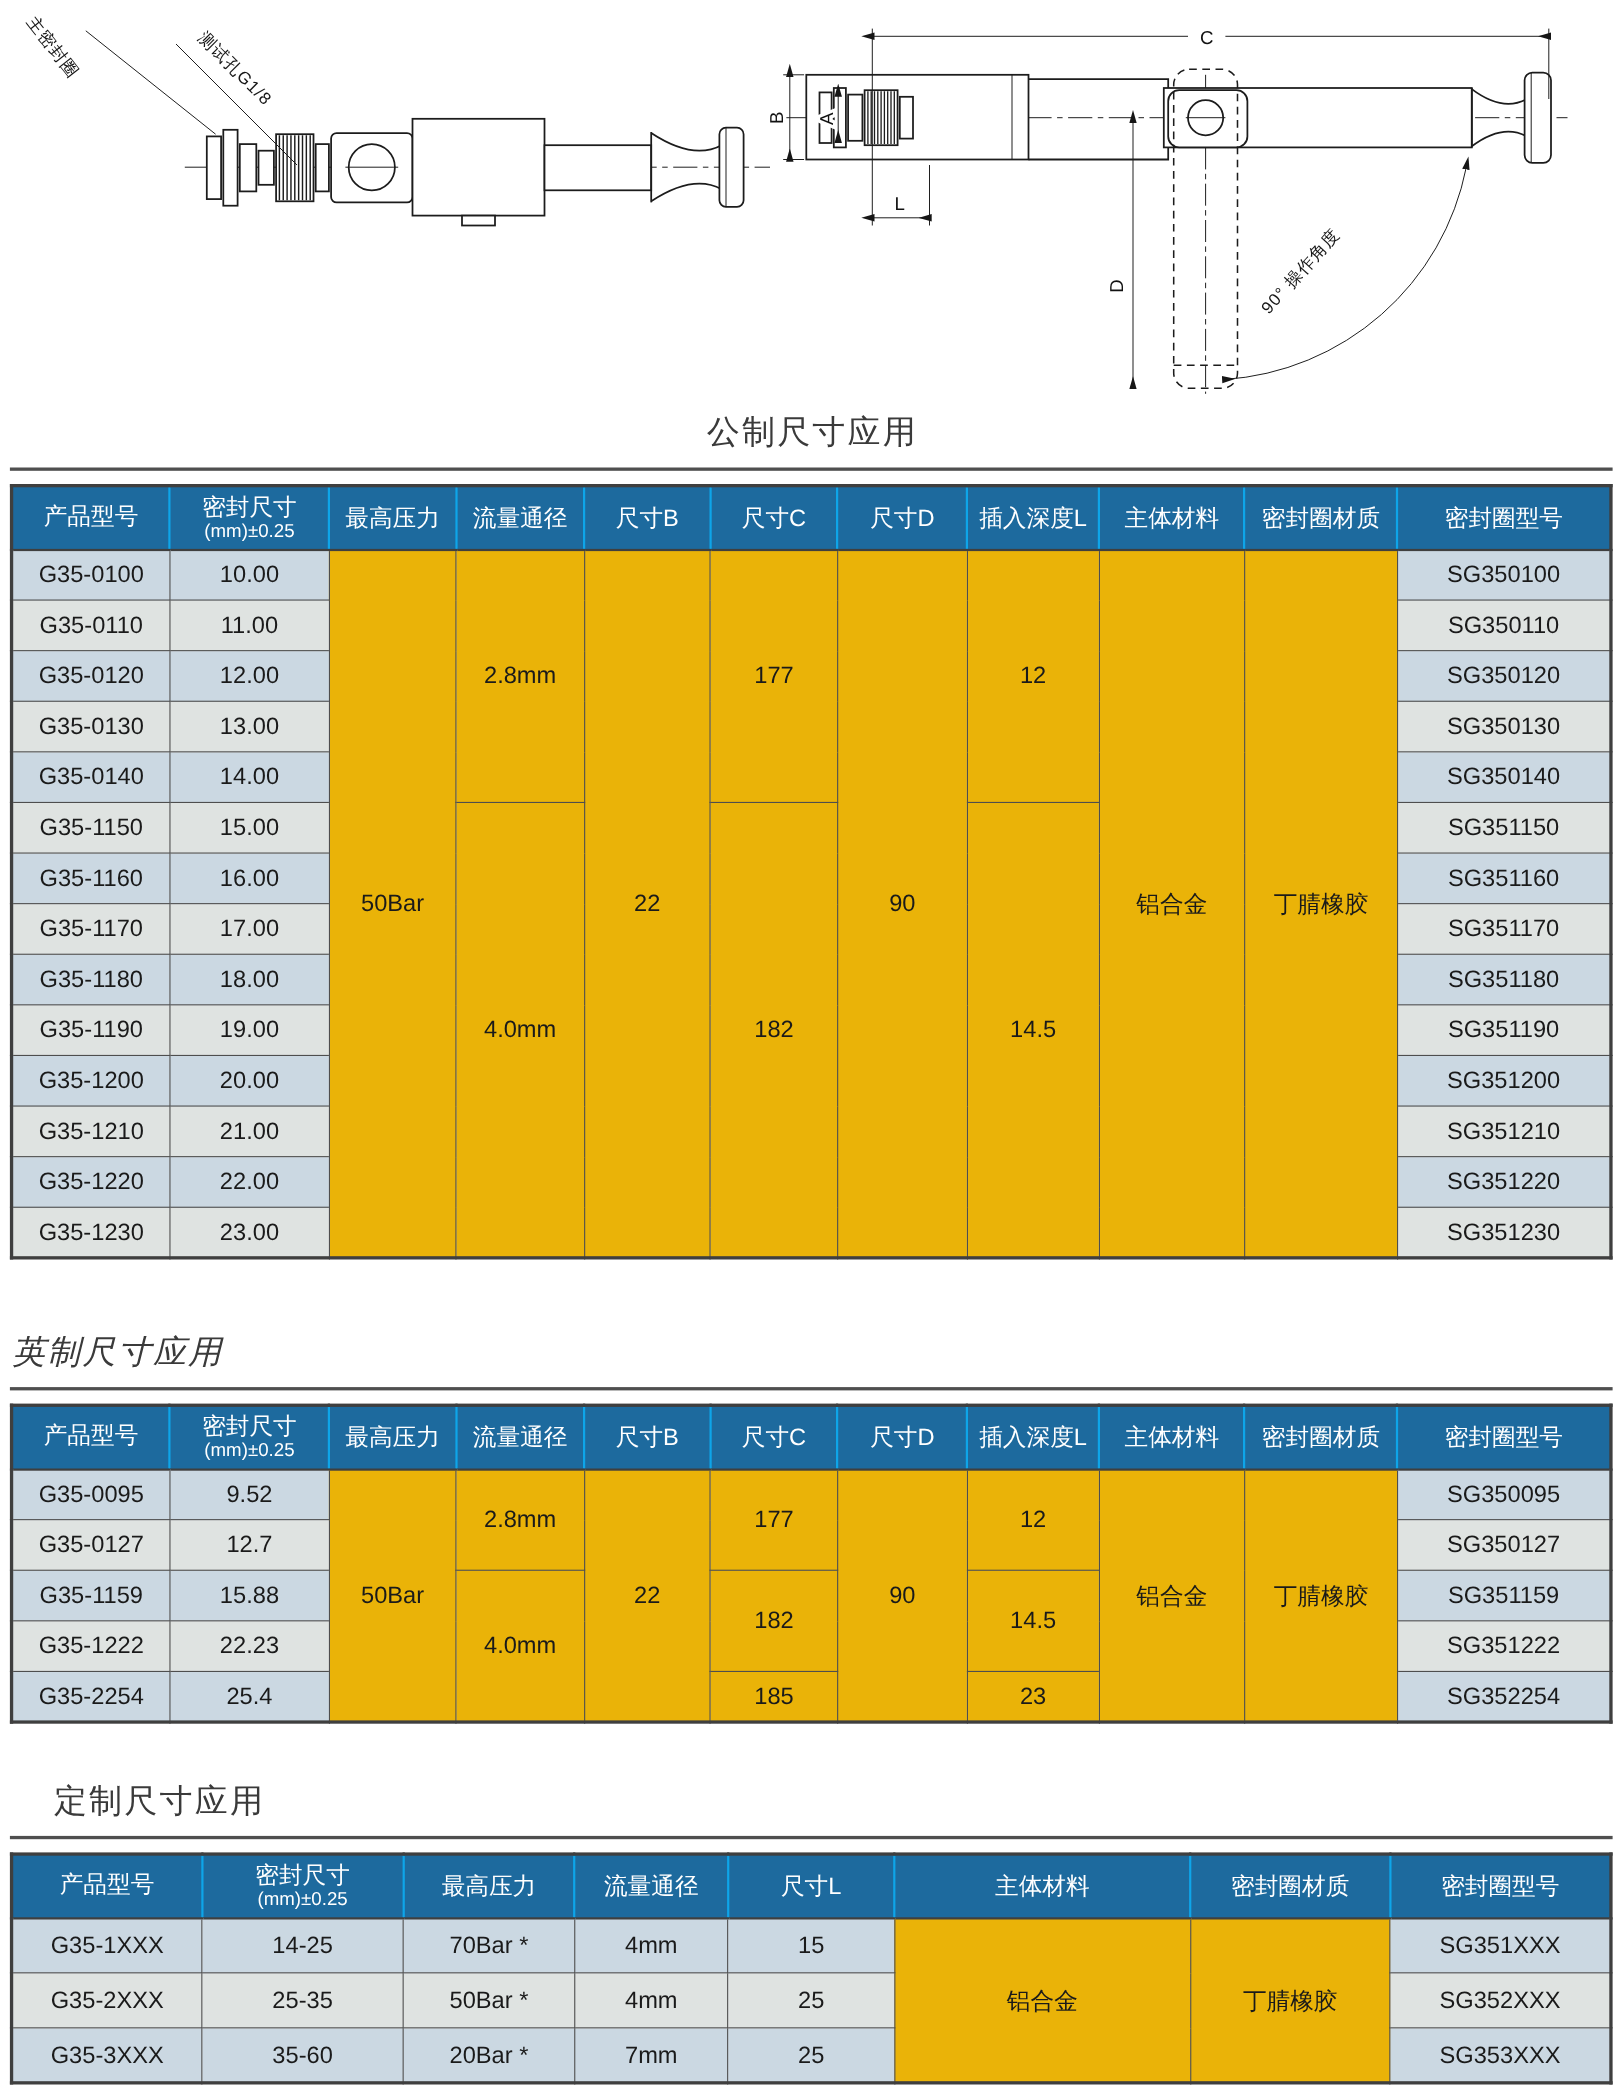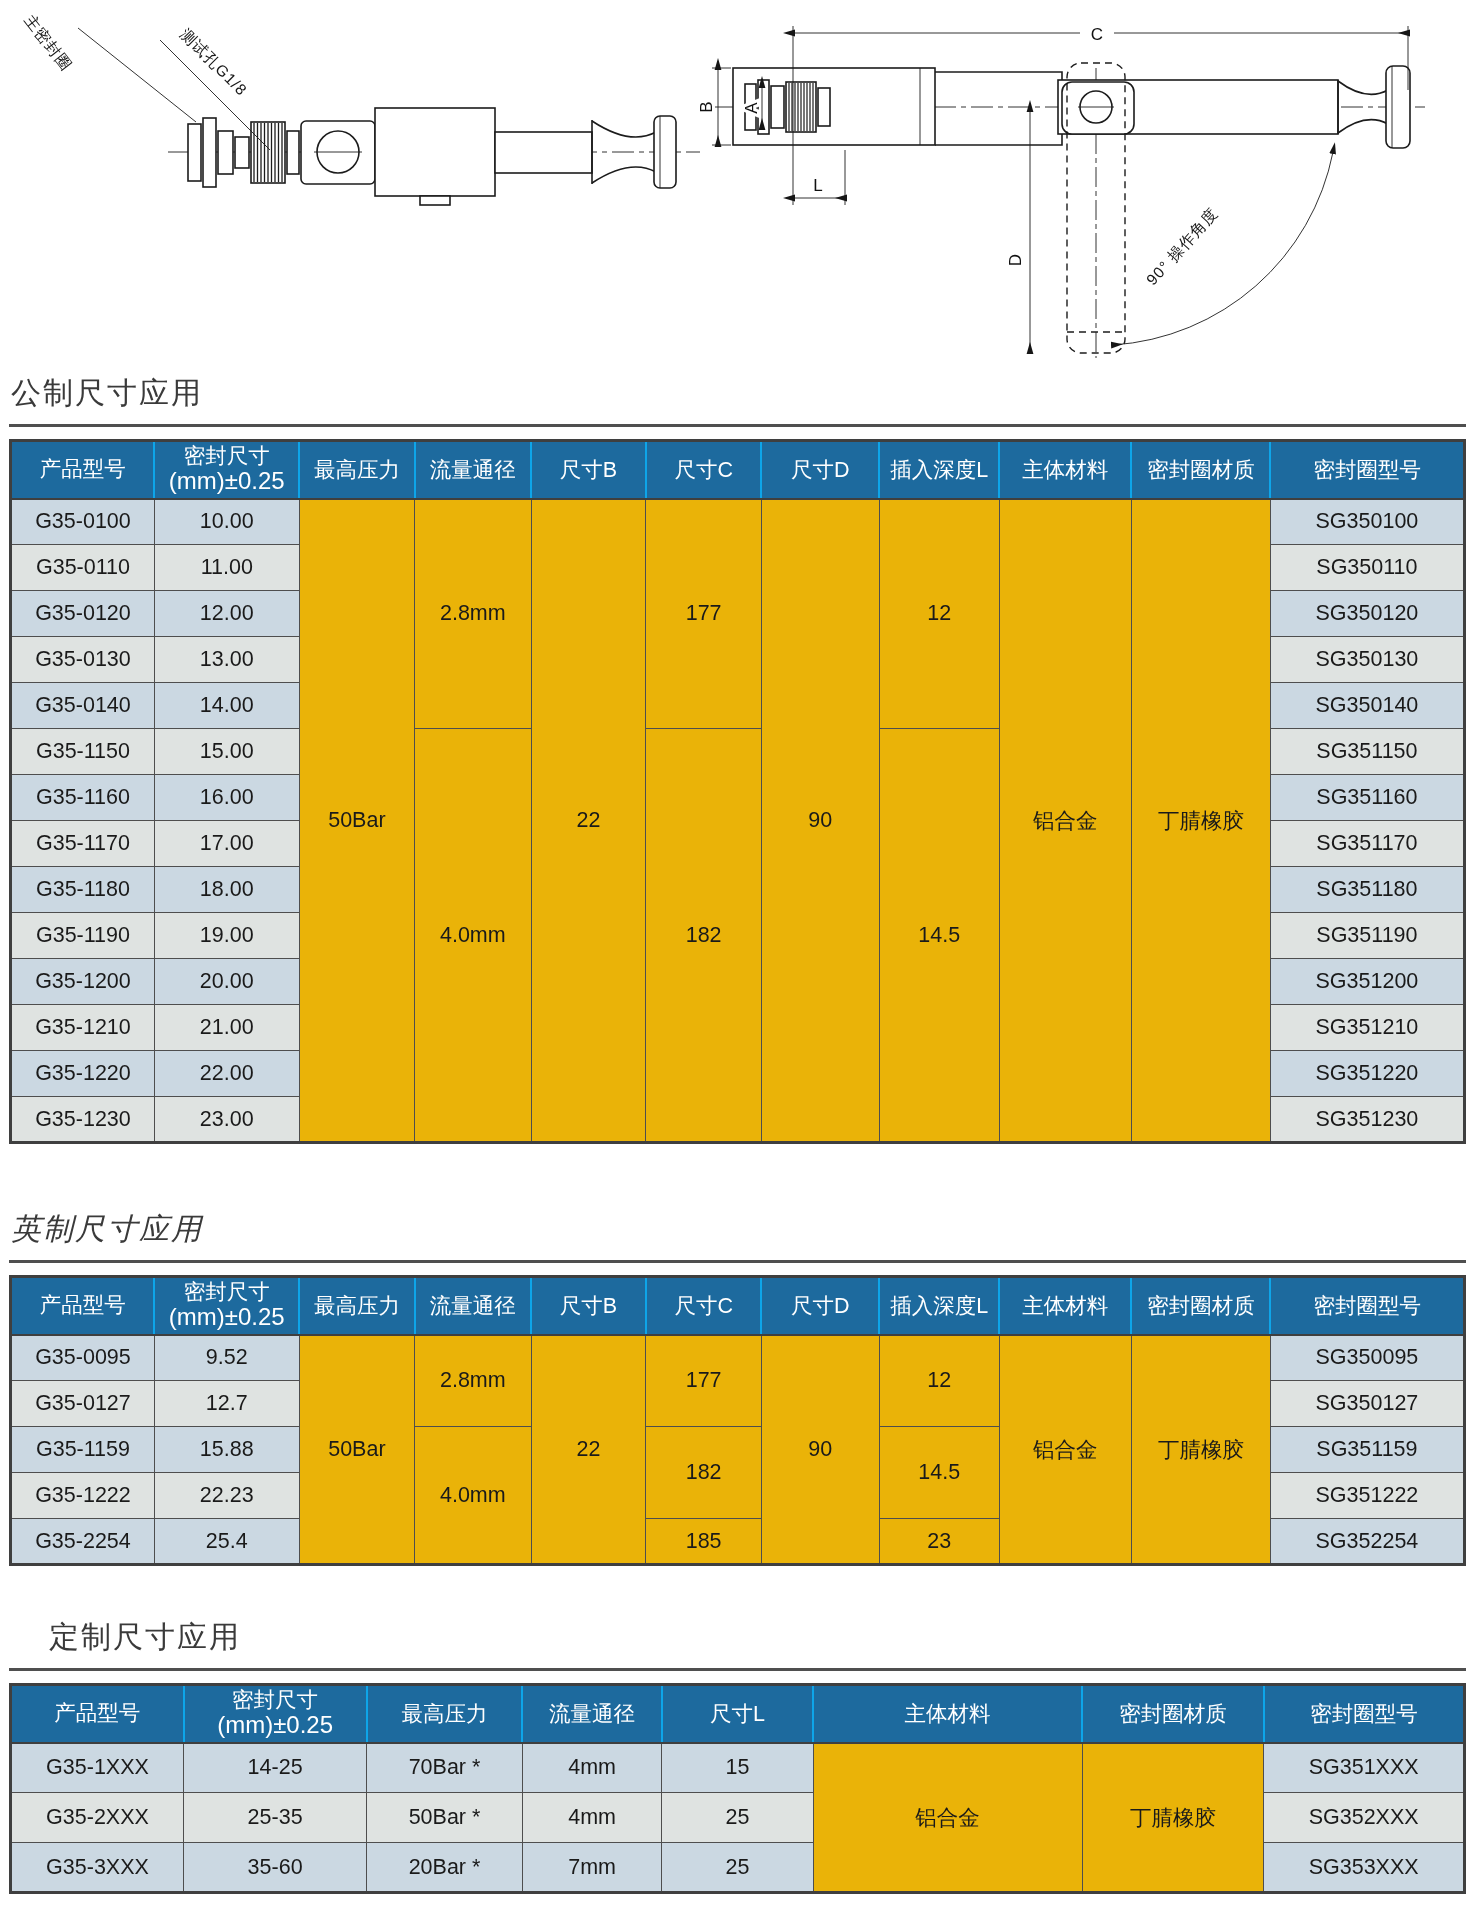--- a/index.html
+++ b/index.html
@@ -6,35 +6,35 @@
   html,body { background:#ffffff; }
   body {
     width:1475px; height:1905px; overflow:hidden;
     font-family:"Liberation Sans", sans-serif; color:#1a1a1a;
   }
   .sect { padding:0 9px; }
   .sect-title {
     font-size:30px; line-height:34px; color:#3a3a3a; font-weight:500;
     letter-spacing:2px; margin-left:2px;
   }
-  .t1-title { margin-top:10px; }
+  .t1-title { margin-top:10px;text-align:center; }
   .t2-title { margin-top:68px;font-style:italic; }
   .t3-title { margin-top:54px;margin-left:40px; }
   .rule { height:3px; background:#4f4f4f; margin-top:14px; }
   table.spec {
     width:100%; border-collapse:collapse; table-layout:fixed;
     margin-top:12px; border:3px solid #3f3f3f;
   }
   table.spec th {
     background:#1d6a9e; color:#ffffff; font-weight:400; font-size:21.5px;
     height:58px; vertical-align:middle; text-align:center; line-height:1.12;
     border-left:2px solid #0ea5e9; border-bottom:2.5px solid #3f3f3f; padding:2px;
   }
   table.spec th:first-child { border-left:none;font-family:Liberation Mono, monospace; }
-  table.spec th .l2 { display:block; font-size:24px; }
+  table.spec th .l2 { display:block; font-size:17px; }
   table.spec td {
     border:1.6px solid #4e4e4e; text-align:center; vertical-align:middle;
     font-size:21.5px; height:46px; padding:1px;
   }
   table.t3 td { height:50px; }
   tbody tr:nth-child(odd) td.r { background:#cbd8e2; }
   tbody tr:nth-child(even) td.r { background:#dfe3e1; }
   td.m { background:#eab308; }
   svg text { font-family:"Liberation Sans", sans-serif; }
   text.cad {

